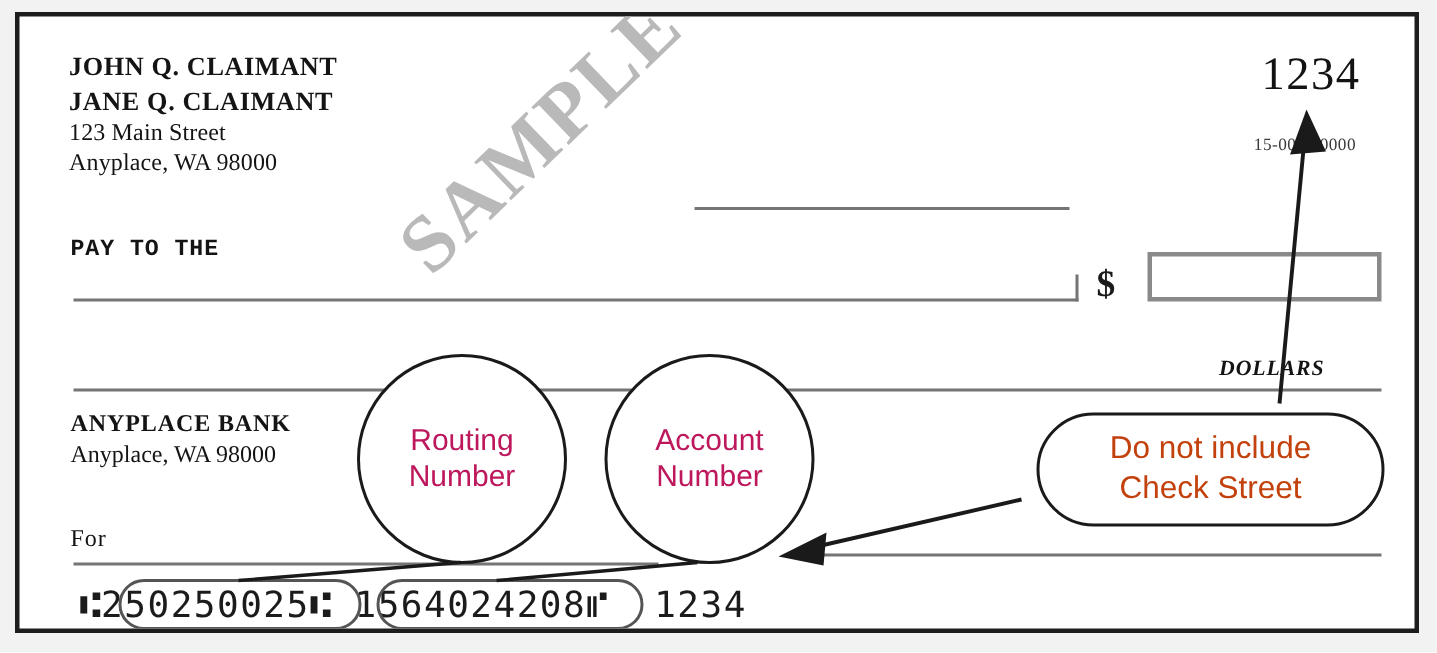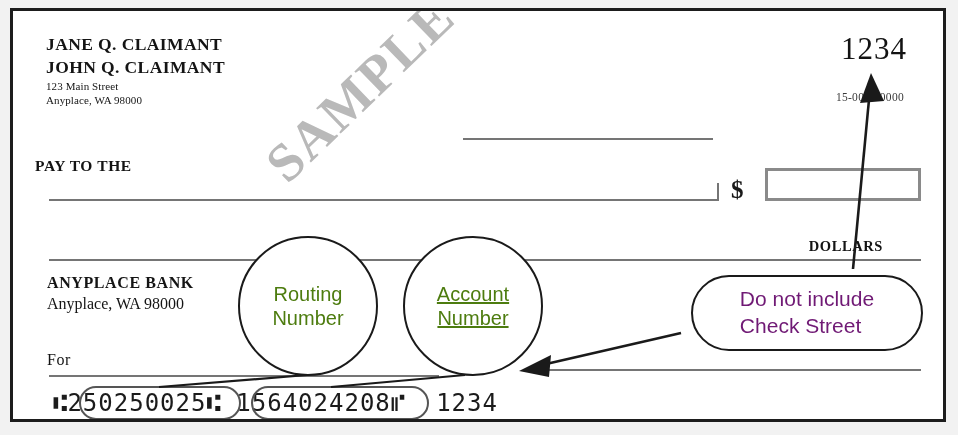--- a/index.html
+++ b/index.html
@@ -35,21 +35,21 @@
     line-height: 1.30;
     color: #141414;
     white-space: nowrap;
   }
   .payer .nm {
     font-weight: bold;
     font-size: 17.5px;
     letter-spacing: 0.4px;
   }
   .payer .ad {
-    font-size: 11px;
+    font-size: 16px;
     letter-spacing: 0.1px;
   }
   
   .checknum {
     position: absolute;
     right: 36px;
     top: 20px;
     font-size: 31px;
     color: #131313;
     letter-spacing: 1px;
@@ -75,24 +75,25 @@
   }
   
   .lbl {
     position: absolute;
     font-weight: bold;
     color: #141414;
     letter-spacing: 0.6px;
     white-space: nowrap;
   }
   #pay-label {
-    left: 22px;
+    left: 34px;
     top: 146px;
     font-size: 15.5px;
     line-height: 1.22;
+    font-family: Liberation Mono, monospace;
   }
   #dollar-sign {
     left: 718px;
     top: 165px;
     font-size: 25px;
     font-weight: bold;
     color: #1a1a1a;
   }
   #amount-box {
     position: absolute;
@@ -101,20 +102,21 @@
     width: 156px;
     height: 33px;
     border: 3px solid #8a8a8a;
     box-sizing: border-box;
     background: #fff;
   }
   #dollars-label {
     right: 60px;
     top: 227px;
     font-size: 14.5px;
+    font-style: italic;
   }
   #bank-name {
     left: 34px;
     top: 262px;
     font-size: 16px;
     line-height: 1.28;
   }
   #bank-city {
     position: absolute;
     left: 34px;
@@ -170,64 +172,65 @@
     border-radius: 50%;
     border: 2.5px solid #1a1a1a;
     background: #ffffff;
     box-sizing: border-box;
     display: flex;
     align-items: center;
     justify-content: center;
     text-align: center;
     font-family: "Liberation Sans", sans-serif;
     font-size: 20px;
-    color: #4d7c0f;
+    color: #be185d;
     line-height: 1.22;
   }
   #circle-routing { left: 225px; top: 225px; width: 140px; height: 140px; }
-  #circle-account { left: 390px; top: 225px; width: 140px; height: 140px; text-decoration: underline; }
+  #circle-account { left: 390px; top: 225px; width: 140px; height: 140px; }
   
   #callout {
     position: absolute;
     left: 678px;
     top: 264px;
     width: 232px;
     height: 76px;
     border: 2.5px solid #1a1a1a;
     border-radius: 40px;
     background: #ffffff;
     box-sizing: border-box;
     display: flex;
     align-items: center;
     justify-content: center;
+    text-align: center;
     font-family: "Liberation Sans", sans-serif;
     font-size: 21px;
-    color: #701a75;
+    color: #c2410c;
     line-height: 1.28;
   }
   
   #overlay {
     position: absolute;
     left: 0;
     top: 0;
     width: 936px;
     height: 414px;
     pointer-events: none;
   }
 </style>
 </head>
 <body>
 
 <div id="stage">
 
   <div id="check">
 
     <div class="payer">
+      <div class="nm">JOHN Q. CLAIMANT</div>
       <div class="nm">JANE Q. CLAIMANT</div>
-      <div class="nm">JOHN Q. CLAIMANT</div>
       <div class="ad">123 Main Street</div>
       <div class="ad">Anyplace, WA 98000</div>
     </div>
 
     <div class="checknum">1234</div>
     <div class="fraction">15-0000/0000</div>
 
     <div class="rule" style="left:450px; top:127px; width:250px;"></div>
 
     <div class="lbl" id="pay-label">

